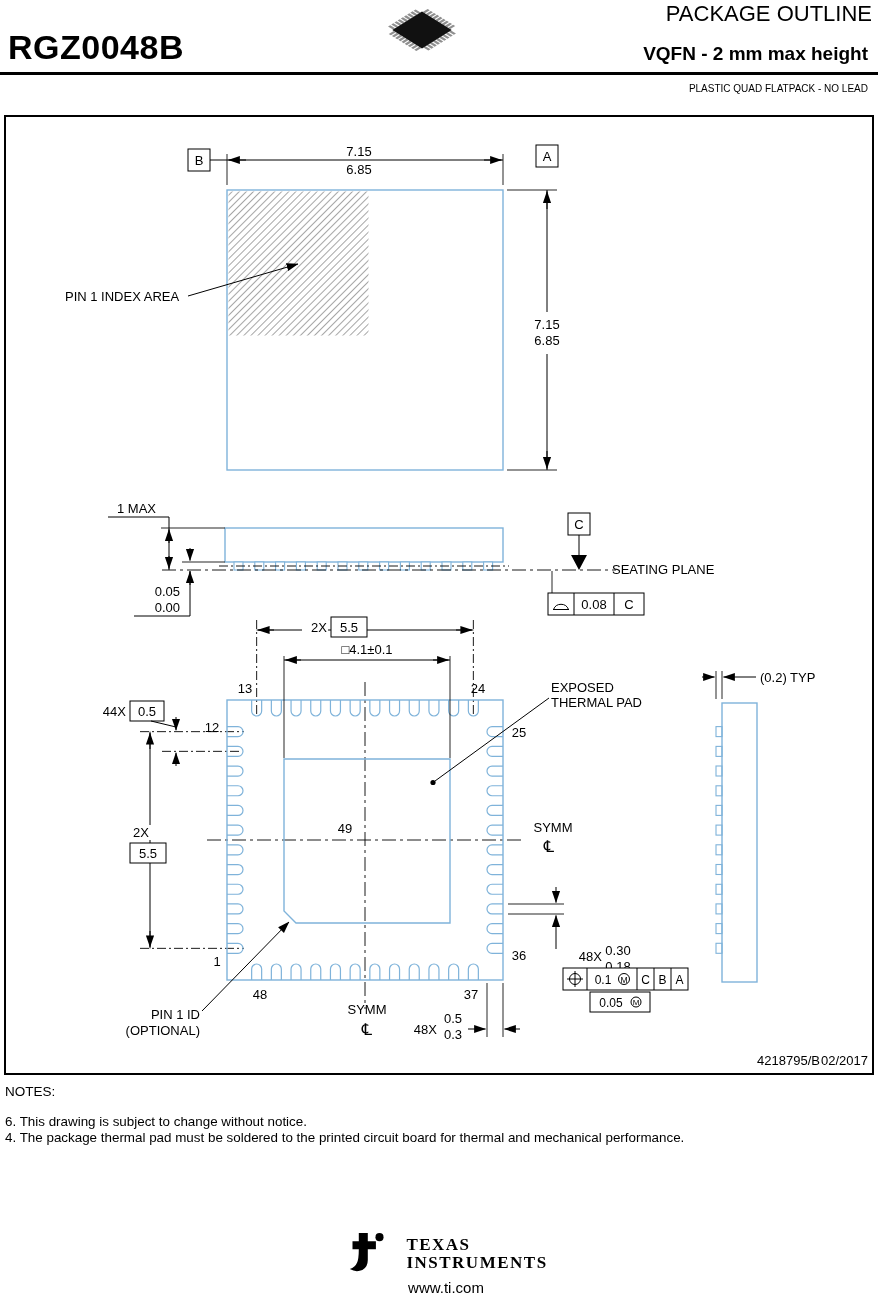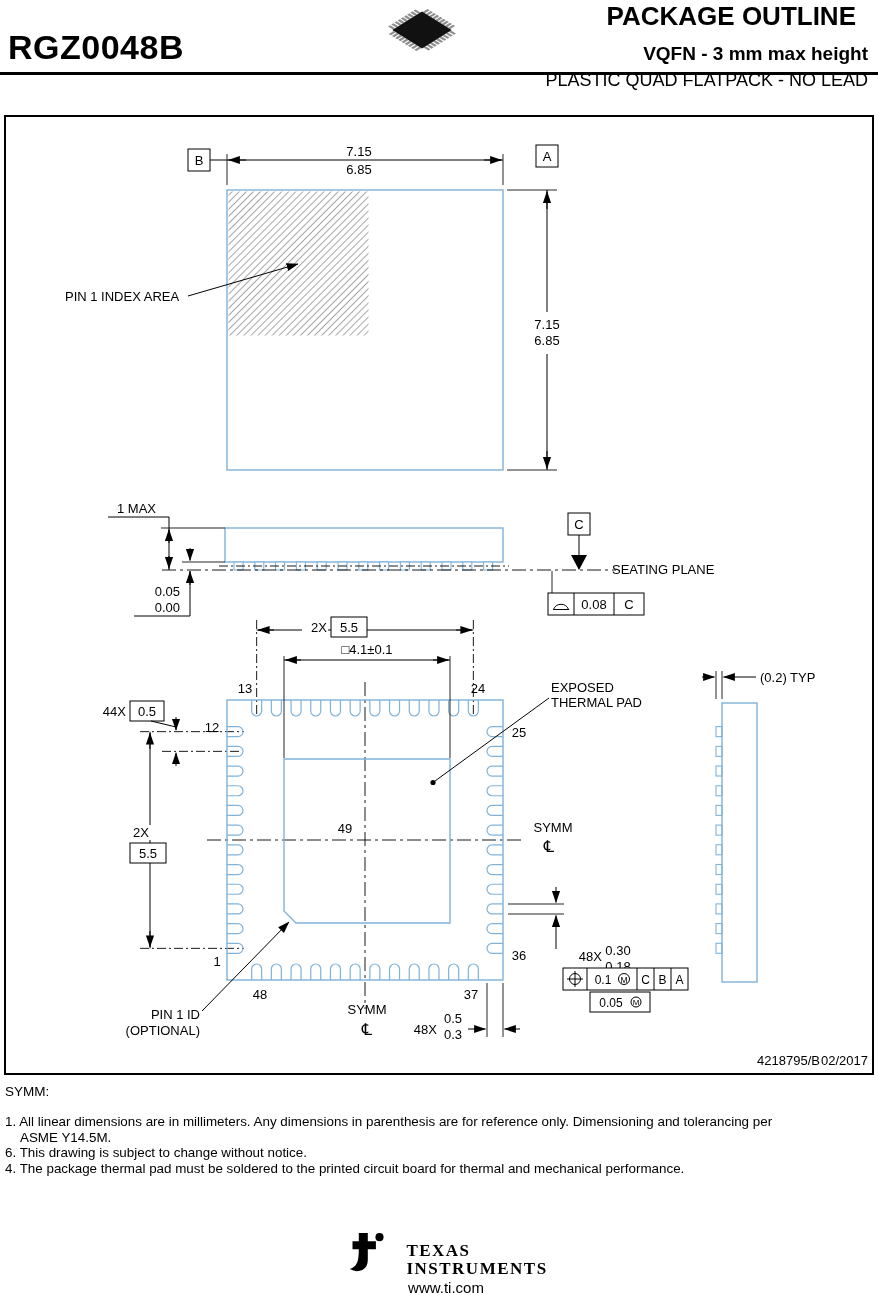--- a/index.html
+++ b/index.html
@@ -1,29 +1,29 @@
 <!DOCTYPE html>
 <html><head>
 <meta charset="utf-8">
 <style>
   *{margin:0;padding:0;box-sizing:border-box}
   html,body{background:#fff}
   body{width:878px;height:1293px;position:relative;font-family:"Liberation Sans",sans-serif;color:#000;overflow:hidden}
   .abs{position:absolute}
   .part-number{left:8px;top:28px;font-size:34px;font-weight:bold;letter-spacing:.5px}
-  .hdr-title{right:22px;top:1px;font-size:26px;font-weight:bold}
+  .hdr-title{right:6px;top:1px;font-size:22px;font-weight:normal}
   .hdr-sub{right:10px;top:43px;font-size:19px;font-weight:bold}
   .hdr-rule{left:0;top:72px;width:878px;height:3px;background:#000}
-  .pkg-type{right:10px;top:70px;font-size:18px}
+  .pkg-type{right:10px;top:83px;font-size:10px}
   .chip-icon{left:376px;top:1px}
   .notes-title{left:5px;top:1084px;font-size:13.5px}
   .notes{left:5px;top:1114px;width:806px;font-size:13.4px;line-height:15.6px}
   .note{padding-left:15px;text-indent:-15px}
   .footer{left:0;top:1230px;width:878px;display:flex;flex-direction:column;align-items:center}
-  .ti-logo{display:flex;gap:22px;align-items:flex-end;margin-left:18px}
+  .ti-logo{display:flex;gap:22px;align-items:center;margin-left:18px}
   .ti-text{font-family:"Liberation Serif",serif;font-weight:bold;font-size:17px;line-height:18px;letter-spacing:1.5px}
   .website{font-size:15px;margin-top:1px;margin-left:14px}
   #drawing{position:absolute;left:4px;top:115px}
   #drawing text{font-family:"Liberation Sans","DejaVu Sans",sans-serif;font-size:13px;fill:#000;stroke:none}
   #drawing .small{font-size:12px}
   .pk{stroke:#7fb3da;fill:none;stroke-width:1.4}
   .dim{stroke:#000;stroke-width:1;fill:none}
   .ext{stroke:#000;stroke-width:.85;fill:none}
   .cl{stroke:#000;stroke-width:.9;fill:none;stroke-dasharray:14 4 3 4}
   .cls{stroke:#000;stroke-width:.9;fill:none;stroke-dasharray:9 3 2 3}
@@ -85,21 +85,21 @@
             <rect x="11.5" y="-28" width="3" height="7"></rect>
             <rect x="16" y="-28" width="3" height="7"></rect>
           </g>
         </g>
       <rect x="-21" y="-21" width="42" height="42" fill="#111"></rect>
     </g>
   </svg>
 </div>
 
 <div class="abs hdr-title">PACKAGE OUTLINE</div>
-<div class="abs hdr-sub">VQFN - 3 mm max height</div>
+<div class="abs hdr-sub">VQFN - 2 mm max height</div>
 <div class="abs hdr-rule"></div>
 <div class="abs pkg-type">PLASTIC QUAD FLATPACK - NO LEAD</div>
 
 <svg id="drawing" width="870" height="960" viewBox="0 0 870 960">
   <defs>
     <marker id="arr" viewBox="0 0 10 10" refX="9.5" refY="5" markerWidth="12" markerHeight="12" orient="auto" markerUnits="userSpaceOnUse">
       <path d="M0 1.6 L10 5 L0 8.4 Z" fill="#000"></path>
     </marker>
     <pattern id="hatch" patternUnits="userSpaceOnUse" width="5" height="5" patternTransform="rotate(45)">
       <line x1="0" y1="0" x2="0" y2="5" stroke="#3a3a3a" stroke-width="0.9"></line>
@@ -373,23 +373,22 @@
     <line x1="698" y1="562" x2="710.5" y2="562" class="dim" marker-end="url(#arr)"></line>
     <line x1="736" y1="562" x2="719.5" y2="562" class="dim" marker-end="url(#arr)"></line>
     <line x1="736" y1="562" x2="752" y2="562" class="dim"></line>
     <text x="756" y="567">(0.2) TYP</text>
   </g>
 
   <text x="816" y="950" class="te">4218795/B</text>
   <text x="864" y="950" class="te">02/2017</text>
 </svg>
 
-<div class="abs notes-title">SYMM:</div>
+<div class="abs notes-title">NOTES:</div>
 <div class="abs notes">
-  <div class="note">1. All linear dimensions are in millimeters. Any dimensions in parenthesis are for reference only. Dimensioning and tolerancing per ASME Y14.5M.</div>
   <div class="note">6. This drawing is subject to change without notice.</div>
   <div class="note">4. The package thermal pad must be soldered to the printed circuit board for thermal and mechanical performance.</div>
 </div>
 
 <div class="abs footer">
   <div class="ti-logo">
     <span>
       <svg width="36" height="44" viewBox="0 0 40 46">
         <path d="M12 2 h10 v9 h9 v9 h-9 v12 q0 8 -6 11 q-7 3 -14 -1 q6 -2 8 -7 q2 -4 2 -15 h-7 v-9 h7 z" fill="#000"></path>
         <circle cx="35" cy="6.5" r="4.5" fill="#000"></circle>

